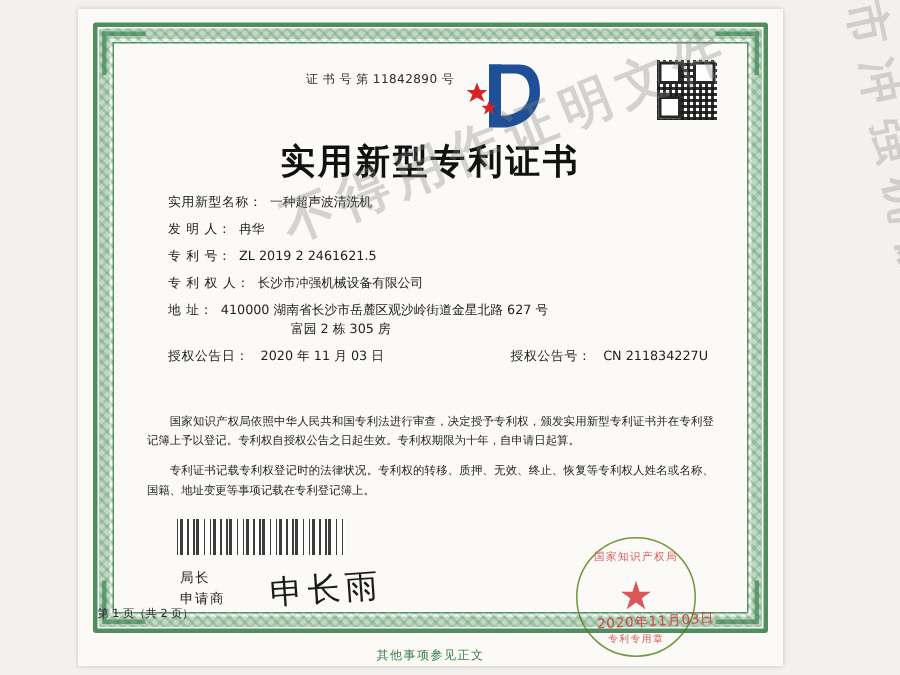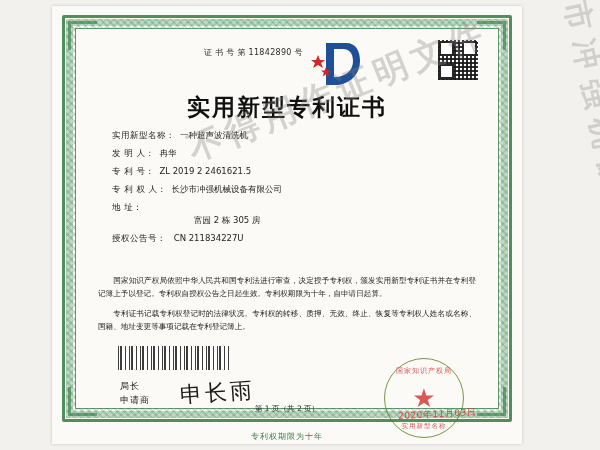--- a/index.html
+++ b/index.html
@@ -275,23 +275,23 @@
     opacity: 0.85;
     transform: rotate(-3deg);
     letter-spacing: 0.5px;
   }
 
   
   .page-no {
     position: absolute;
     left: 0; right: 0;
     bottom: 30px;
-    text-align: center;
     font-size: 7.5px;
     color: #2a2a2a;
+    padding-left: 13px;
   }
   .sheet-footer {
     position: absolute;
     left: 0; right: 0;
     bottom: 2px;
     text-align: center;
     font-size: 8px;
     color: #3a7a4c;
     letter-spacing: 1px;
   }
@@ -369,23 +369,28 @@
       <div class="row">
         <span class="k">专 利 号：</span>
         <span class="v">ZL 2019 2 2461621.5</span>
       </div>
       <div class="row">
         <span class="k">专 利 权 人：</span>
         <span class="v">长沙市冲强机械设备有限公司</span>
       </div>
       <div class="row addr">
         <span class="k">地        址：</span>
+        <span class="v">410000 湖南省长沙市岳麓区观沙岭街道金星北路 627 号</span>
       </div>
       <div class="addr2">富园 2 栋 305 房</div>
       <div class="row two-col">
+        <span class="seg">
+          <span class="k">授权公告日：</span>
+          <span class="v">2020 年 11 月 03 日</span>
+        </span>
         <span class="seg">
           <span class="k">授权公告号：</span>
           <span class="v">CN 211834227U</span>
         </span>
       </div>
     </div>
 
     <div class="body-text">
       <p>国家知识产权局依照中华人民共和国专利法进行审查，决定授予专利权，颁发实用新型专利证书并在专利登记簿上予以登记。专利权自授权公告之日起生效。专利权期限为十年，自申请日起算。</p>
       <p>专利证书记载专利权登记时的法律状况。专利权的转移、质押、无效、终止、恢复等专利权人姓名或名称、国籍、地址变更等事项记载在专利登记簿上。</p>
@@ -395,24 +400,24 @@
 
     <div class="sig-labels">
       <div>局长</div>
       <div>申请商</div>
     </div>
     <div class="sig-name">申长雨</div>
 
     <div class="seal">
       <div class="seal-top">国家知识产权局</div>
       <div class="star">★</div>
-      <div class="seal-bot">实用新型名称</div>
+      <div class="seal-bot">专利专用章</div>
     </div>
     <div class="seal-date">2020年11月03日</div>
 
     <div class="page-no">第 1 页（共 2 页）</div>
-    <div class="sheet-footer">专利权期限为十年</div>
+    <div class="sheet-footer">其他事项参见正文</div>
 
     <div class="wm wm-a">不得用作证明文件</div>
     <div class="wm wm-b">长沙市冲强机械设备有限公司</div>
   </div>
 
 </div>
 
 </body></html>

